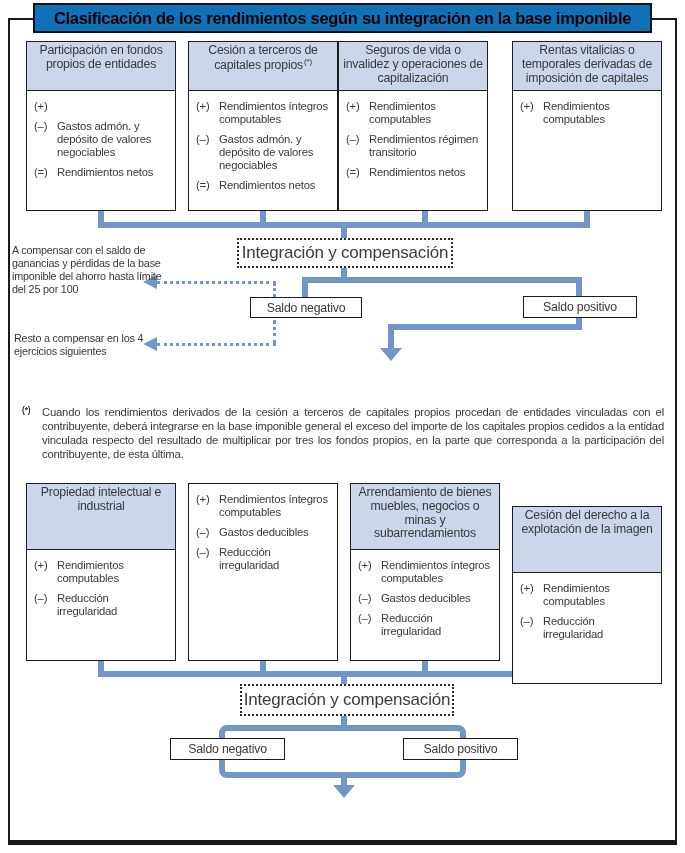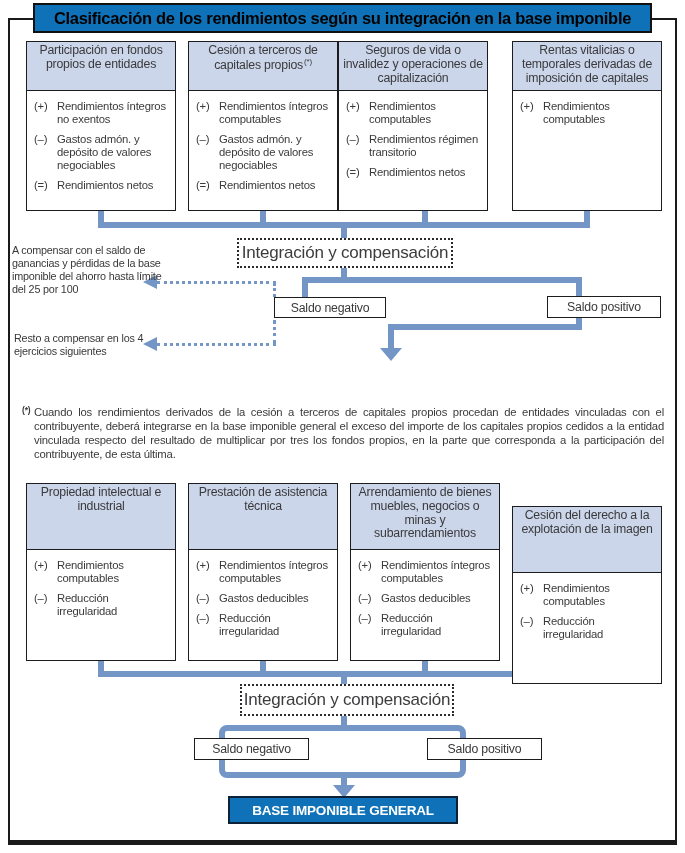--- a/index.html
+++ b/index.html
@@ -37,21 +37,21 @@
   
   .ln{position:absolute;background:var(--connector-blue);z-index:1;}
 
   
   .intbox{position:absolute;background:#fff;border:2px dotted #2a2a2a;z-index:12;
           display:flex;align-items:center;justify-content:center;
           font-size:17px;color:#3c3c3e;}
 
   
   .saldo{position:absolute;background:#fff;border:1.5px solid #1c1c1e;z-index:12;
-         display:flex;align-items:center;justify-content:center;font-size:12.3px;margin-left:24px;}
+         display:flex;align-items:center;justify-content:center;font-size:12.3px;}
 
   
   .result{position:absolute;background:var(--primary-blue);border:2px solid #0d2137;z-index:12;
           display:flex;align-items:center;justify-content:center;
           color:#fff;font-weight:bold;font-size:13.5px;letter-spacing:-0.2px;}
 
   
   .doth{position:absolute;border-top:3px dotted var(--connector-blue);z-index:2;}
   .dotv{position:absolute;border-left:3px dotted var(--connector-blue);z-index:2;}
   .arrL{position:absolute;width:0;height:0;z-index:2;
@@ -61,38 +61,37 @@
         border-left:11px solid transparent;border-right:11px solid transparent;
         border-top:13px solid var(--connector-blue);}
 
   
   .bracket{position:absolute;border:6px solid var(--connector-blue);border-radius:8px;z-index:1;}
 
   .ann{position:absolute;font-size:10.8px;line-height:1.2;color:#38383a;z-index:5;}
 
   .footnote{position:absolute;left:22px;top:405px;width:642px;z-index:5;font-size:11.3px;line-height:1.24;}
   .fn-marker{position:absolute;left:0;top:0;font-size:8.5px;font-weight:bold;}
-  .fn-text{display:block;margin-left:12px;text-align:justify;}
+  .fn-text{display:block;margin-left:20px;text-align:justify;}
 </style>
 </head>
 <body>
 
 <div id="stage">
 
   <div class="frame"></div>
   <div class="titlebar">Clasificación de los rendimientos según su integración en la base imponible</div>
 
   <div class="fbox" style="left:26px;top:41px;height:170px;">
     <div class="fbox-h h-r1">
         <span>Participación en fondos propios de entidades</span>
       </div>
     <div class="fbox-b">
       <div class="item">
           <span class="sg">(+)</span>
-          <span class="tx">Rendimientos íntegros no exentos</span>
         </div>
       <div class="item">
           <span class="sg">(–)</span>
           <span class="tx">Gastos admón. y depósito de valores negociables</span>
         </div>
       <div class="item">
           <span class="sg">(=)</span>
           <span class="tx">Rendimientos netos</span>
         </div>
     </div>
@@ -202,23 +201,20 @@
           <span class="tx">Rendimientos computables</span>
         </div>
       <div class="item">
           <span class="sg">(–)</span>
           <span class="tx">Reducción irregularidad</span>
         </div>
     </div>
   </div>
 
   <div class="fbox" style="left:188px;top:483px;height:178px;">
-    <div class="fbox-h h-r2">
-        <span>Prestación de asistencia técnica</span>
-      </div>
     <div class="fbox-b">
       <div class="item">
           <span class="sg">(+)</span>
           <span class="tx">Rendimientos íntegros computables</span>
         </div>
       <div class="item">
           <span class="sg">(–)</span>
           <span class="tx">Gastos deducibles</span>
         </div>
       <div class="item">
@@ -280,17 +276,14 @@
   <div class="ln" style="left:341px;top:778px;width:6px;height:8px;"></div>
   <div class="arrD" style="left:333px;top:785px;"></div>
 
   <div class="saldo" style="left:170px;top:738px;width:115px;height:22px;">
       <span>Saldo negativo</span>
     </div>
   <div class="saldo" style="left:403px;top:738px;width:115px;height:22px;">
       <span>Saldo positivo</span>
     </div>
 
-  <div class="result" style="left:228px;top:796px;width:230px;height:28px;">
-      <span>BASE IMPONIBLE GENERAL</span>
-    </div>
 
 </div>
 
 </body></html>

